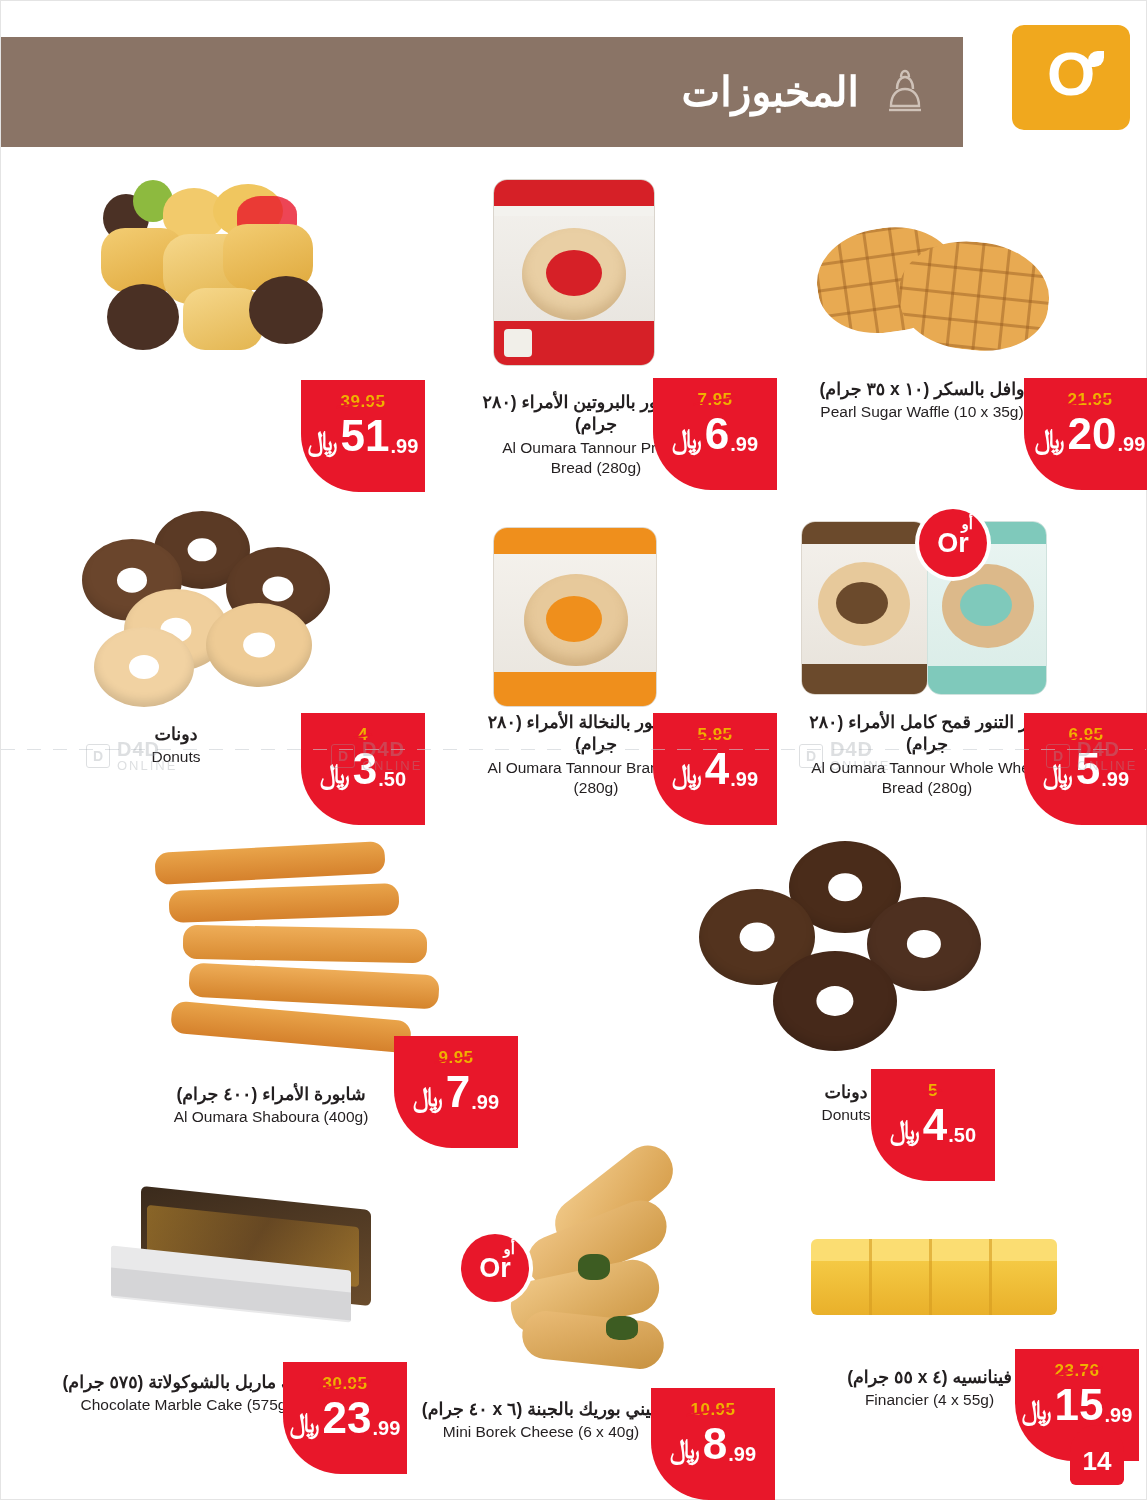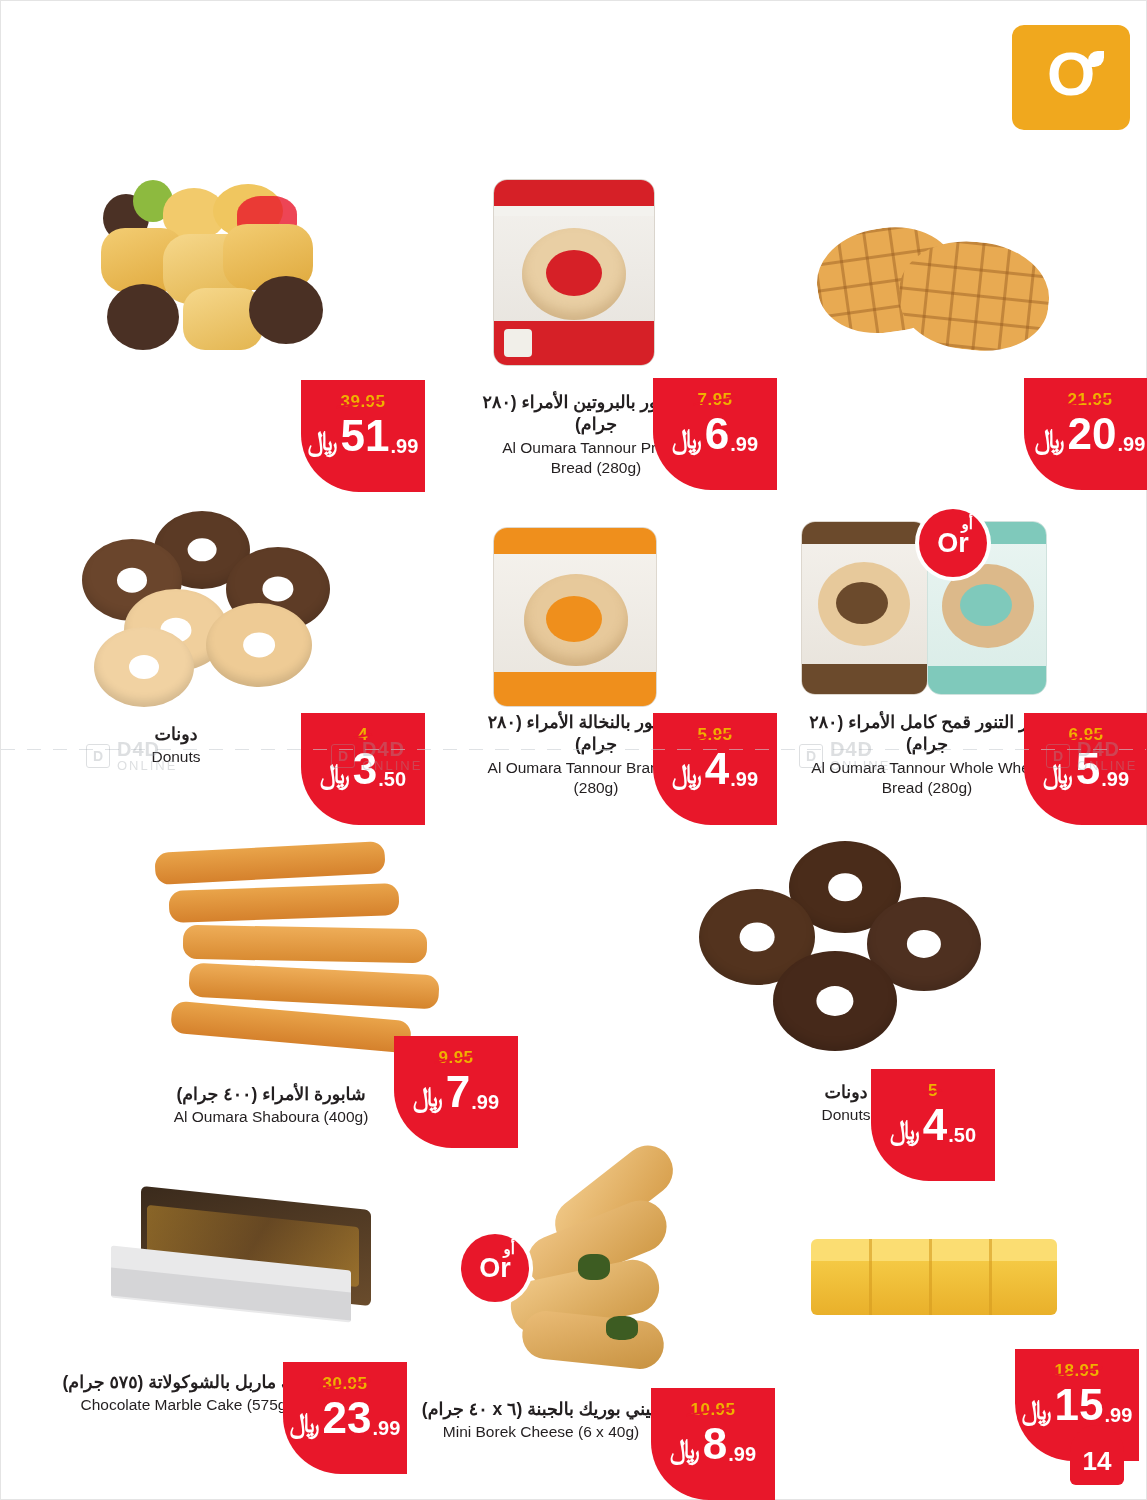--- a/index.html
+++ b/index.html
@@ -312,20 +312,33 @@
     position: absolute;
     border-radius: 6px;
   }
 </style>
 </head>
 <body>
 
 <div class="page">
 
   <div class="header">
+    <div class="header-bar">
+      <div class="header-title">المخبوزات</div>
+      <div class="header-icon">
+        <svg viewBox="0 0 56 56" width="56" height="56">
+          <g fill="none" stroke="#cfc2b8" stroke-width="2.4">
+            <path d="M14 42 C14 31 20 25 28 25 C36 25 42 31 42 42 Z"></path>
+            <path d="M20 25 C20 17 24 13 28 13 C32 13 36 17 36 25"></path>
+            <path d="M24 13 C24 9 26 7 28 7 C30 7 32 9 32 13"></path>
+            <path d="M12 46 h32"></path>
+          </g>
+        </svg>
+      </div>
+    </div>
     <div class="logo-box">
       <div class="glyph">O</div>
       <div class="logo-leaf"></div>
     </div>
   </div>
 
   <div class="product" style="left:40px; top:165px; width:340px; height:330px;">
     <div class="pimg" style="left:26px; top:10px; width:280px; height:200px;">
       <div class="art">
         <div style="position:absolute;left:36px;top:18px;width:46px;height:48px;background:#4b3125;border-radius:50%;"></div>
@@ -378,20 +391,24 @@
       </div>
     </div>
   </div>
 
   <div class="product" style="left:786px; top:165px; width:340px; height:330px;">
     <div class="pimg" style="left:20px; top:40px; width:250px; height:160px;">
       <div class="art">
         <div class="waffle" style="left:10px;top:22px;width:140px;height:104px;transform:rotate(-8deg);"></div>
         <div class="waffle" style="left:92px;top:36px;width:150px;height:108px;transform:rotate(6deg);"></div>
       </div>
+    </div>
+    <div class="labels" style="left:20px; top:212px; width:230px;">
+      <div class="name-ar">وافل بالسكر (١٠ x ٣٥ جرام)</div>
+      <div class="name-en">Pearl Sugar Waffle (10 x 35g)</div>
     </div>
     <div class="price-tag wide" style="left:237px; top:212px;">
       <div class="old-price"><span class="strike">21.95</span></div>
       <div class="new-price">
         <span class="riyal">﷼</span>
         <span class="int">20</span>
         <span class="dec">99</span>
       </div>
     </div>
   </div>
@@ -583,22 +600,26 @@
   <div class="product" style="left:786px; top:1190px; width:340px; height:300px;">
     <div class="pimg" style="left:10px; top:10px; width:270px; height:150px;">
       <div class="art">
         <div style="position:absolute;left:14px;top:48px;width:246px;height:66px;background:linear-gradient(180deg,#f7cf4a,#e9b02a);border-radius:6px;"></div>
         <div style="position:absolute;left:14px;top:38px;width:246px;height:22px;background:#fbdd72;border-radius:6px 6px 0 0;"></div>
         <div style="position:absolute;left:72px;top:38px;width:3px;height:76px;background:#d59b20;opacity:.6;"></div>
         <div style="position:absolute;left:132px;top:38px;width:3px;height:76px;background:#d59b20;opacity:.6;"></div>
         <div style="position:absolute;left:192px;top:38px;width:3px;height:76px;background:#d59b20;opacity:.6;"></div>
       </div>
     </div>
+    <div class="labels" style="left:30px; top:175px; width:225px;">
+      <div class="name-ar">فينانسيه (٤ x ٥٥ جرام)</div>
+      <div class="name-en">Financier (4 x 55g)</div>
+    </div>
     <div class="price-tag" style="left:228px; top:158px;">
-      <div class="old-price"><span class="strike">18.95</span></div>
+      <div class="old-price"><span class="strike">23.76</span></div>
       <div class="new-price">
         <span class="riyal">﷼</span>
         <span class="int">15</span>
         <span class="dec">99</span>
       </div>
     </div>
   </div>
 
   <div class="wm-line"></div>
 

